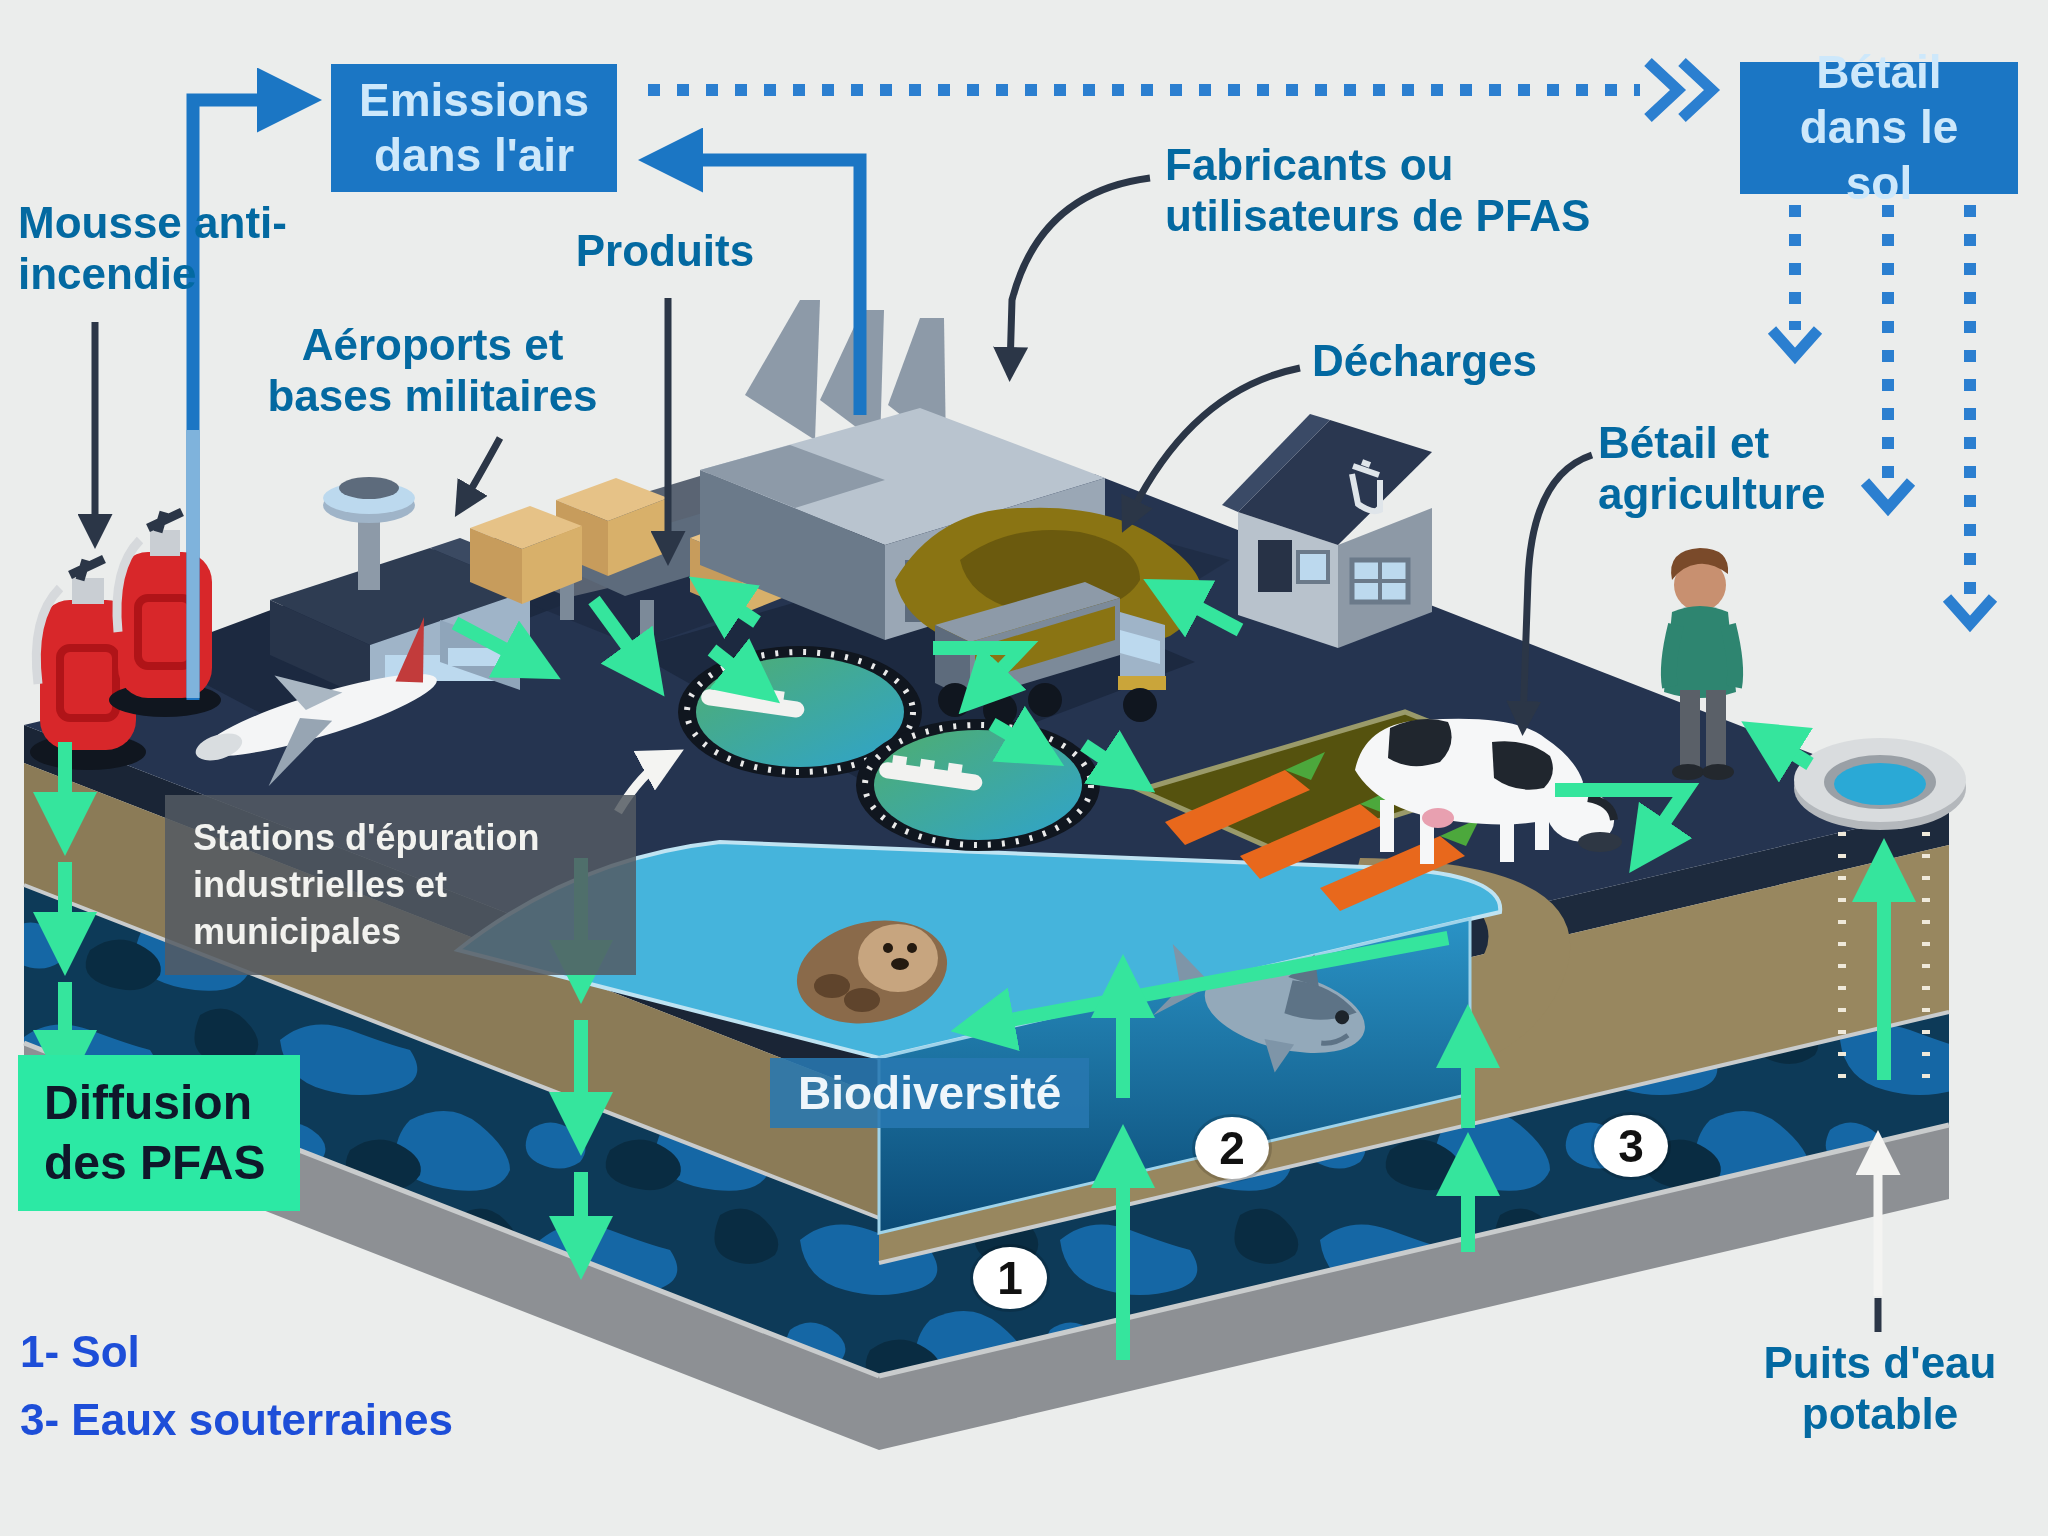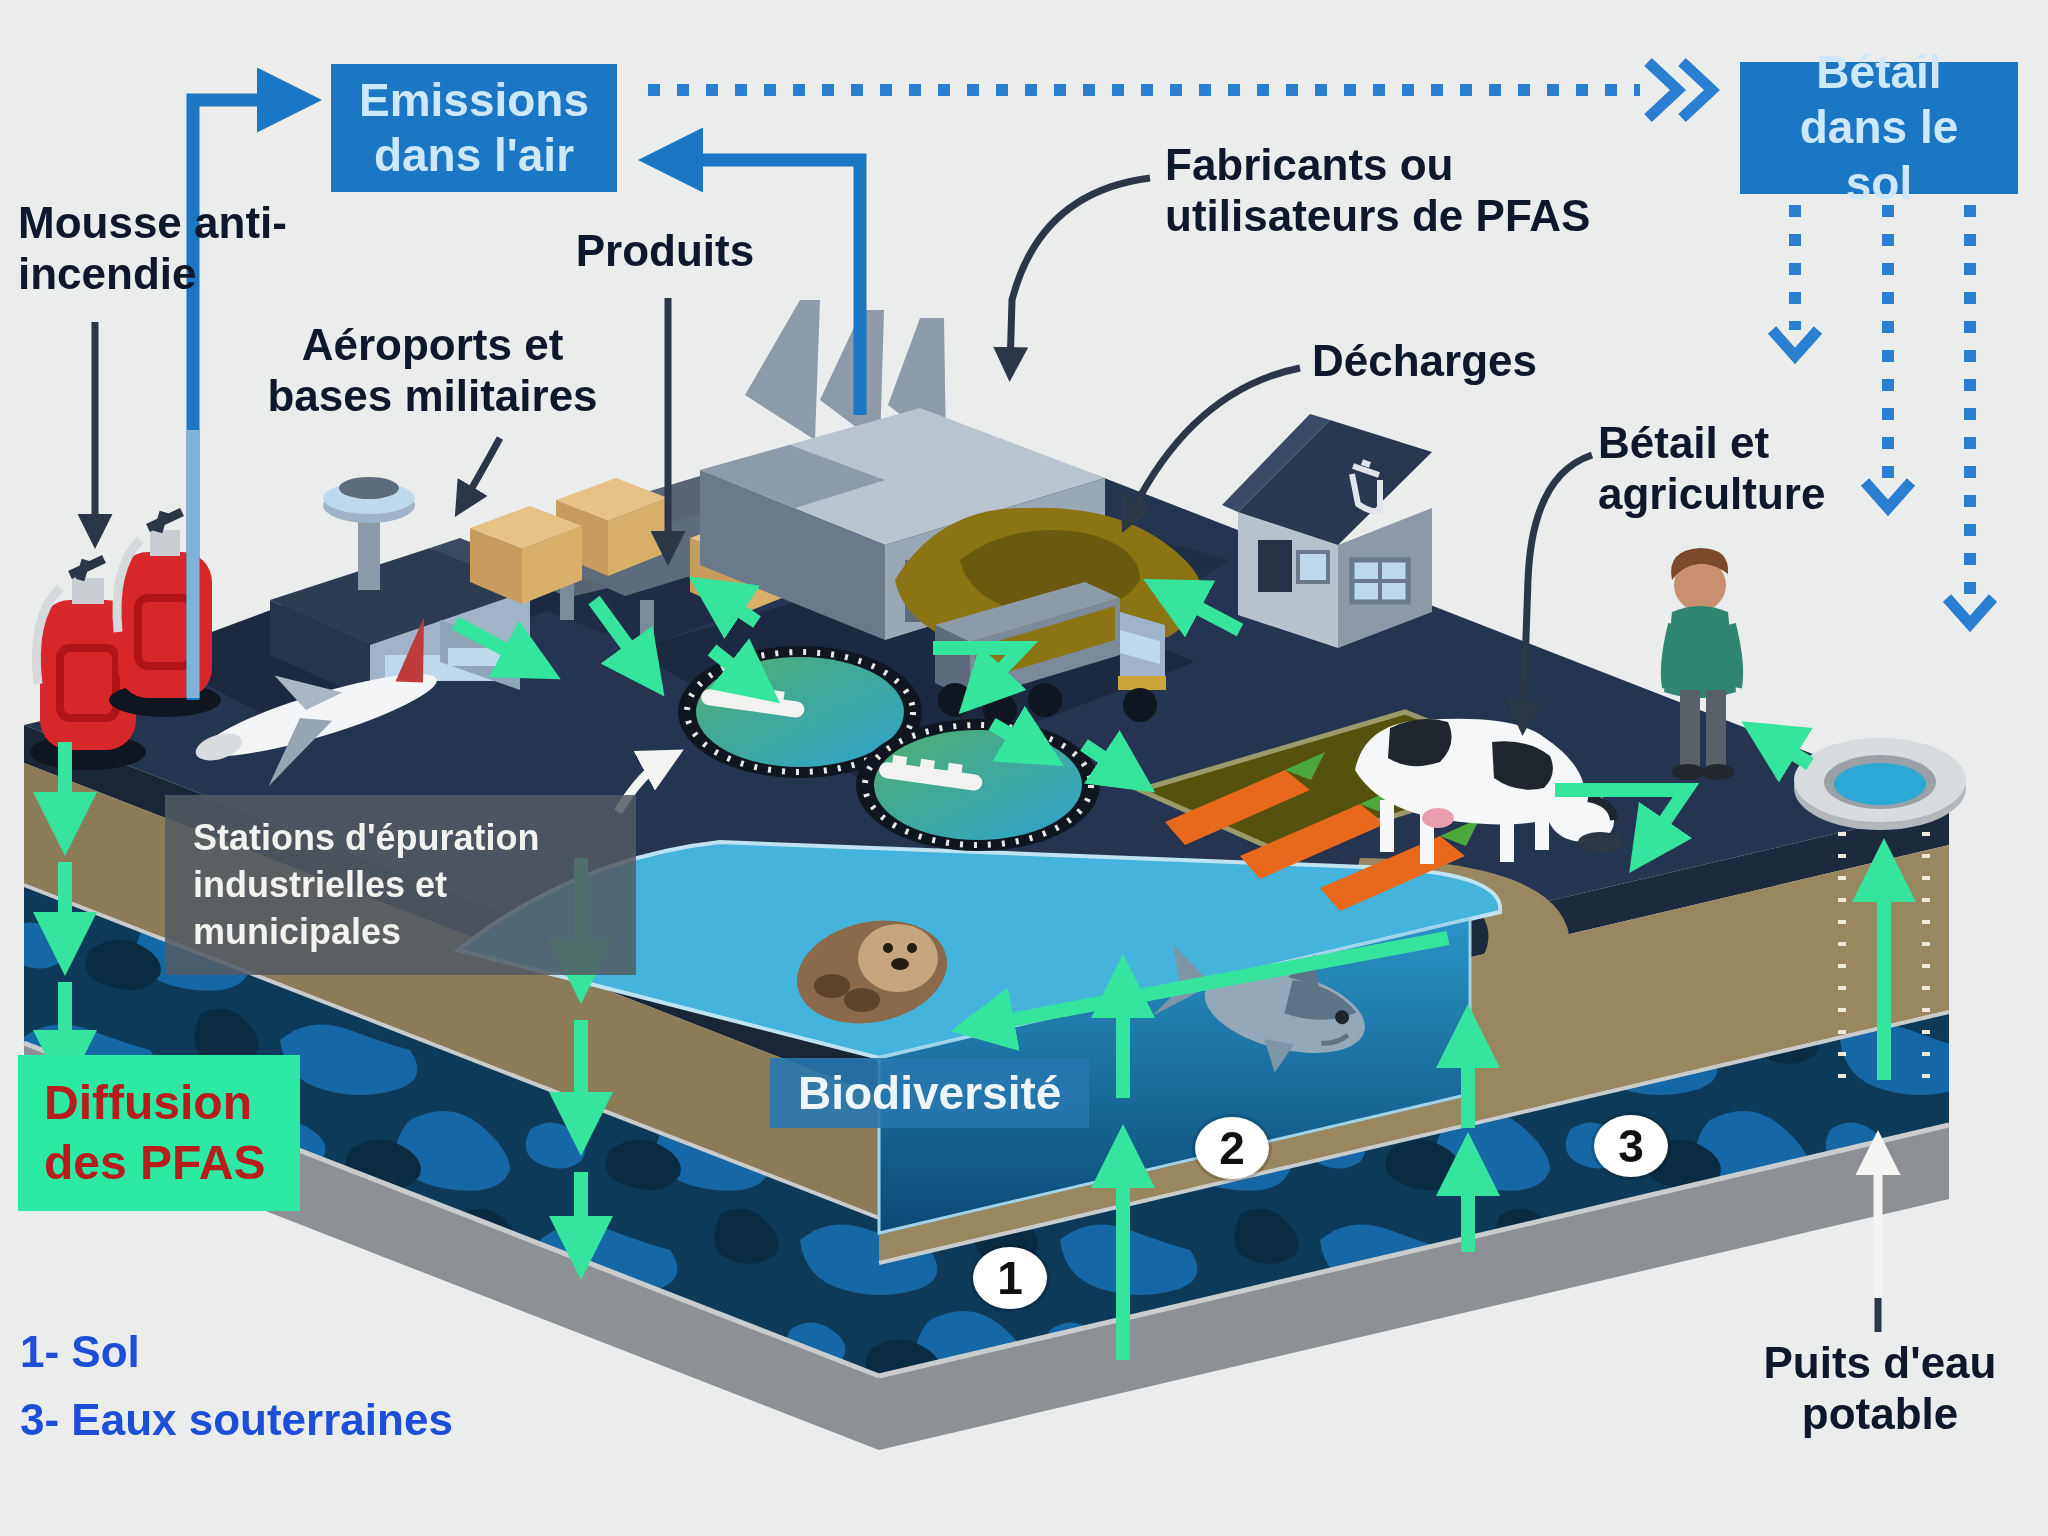--- a/index.html
+++ b/index.html
@@ -3,31 +3,31 @@
 <meta charset="utf-8">
 <style>
   html,body{margin:0;padding:0;background:#d9dbda;}
   .stage{
     position:relative;width:2048px;height:1536px;overflow:hidden;
     background:#ebedec;
     font-family:Liberation Sans, sans-serif;
   }
   .stage svg{position:absolute;left:0;top:0;}
   .lbl{
-    position:absolute;color:#0f172a;font-weight:bold;line-height:1.15;
+    position:absolute;color:#0369a1;font-weight:bold;line-height:1.15;
     font-size:44px;letter-spacing:0;
   }
   .lbl.center{text-align:center;}
   .bluebox{
     position:absolute;background:#1b76c4;color:#cde8fb;font-weight:bold;
     font-size:46px;line-height:1.2;text-align:center;
     display:flex;align-items:center;justify-content:center;
   }
   .greenbox{
-    position:absolute;background:#2ce9a4;color:#b91c1c;font-weight:bold;
+    position:absolute;background:#2ce9a4;color:#0f172a;font-weight:bold;
     font-size:48px;line-height:1.25;display:flex;align-items:center;
     padding:18px 26px;
   }
   .graybox{
     position:absolute;background:rgba(84,90,99,0.85);color:#f2f2ef;
     font-weight:bold;font-size:36px;line-height:1.3;padding:20px 28px;
   }
   .biotag{
     position:absolute;background:rgba(40,120,176,0.88);color:#eef6fb;
     font-weight:bold;font-size:46px;padding:8px 28px;

